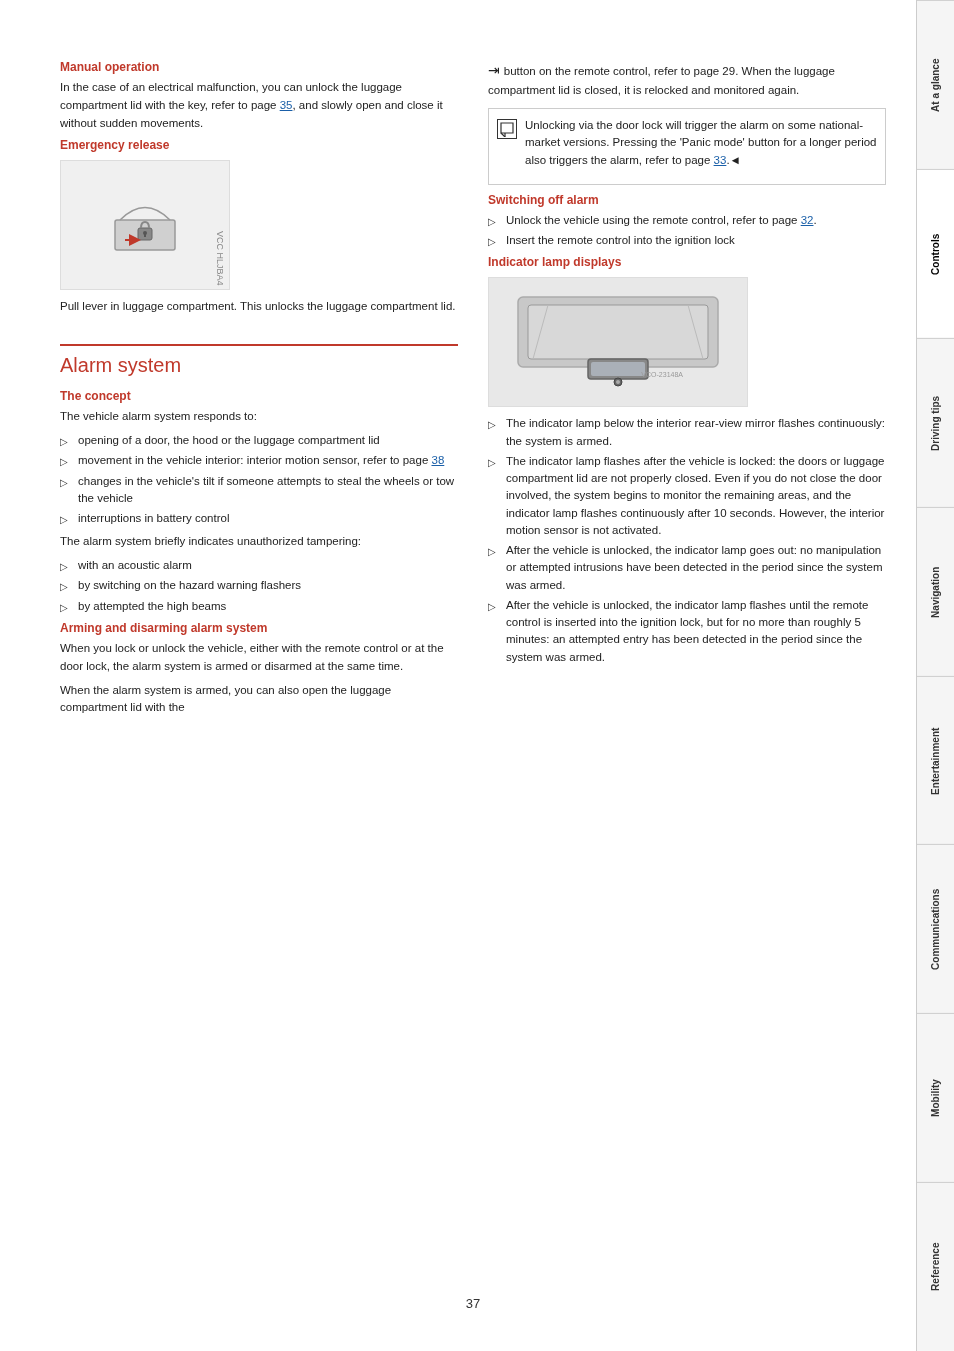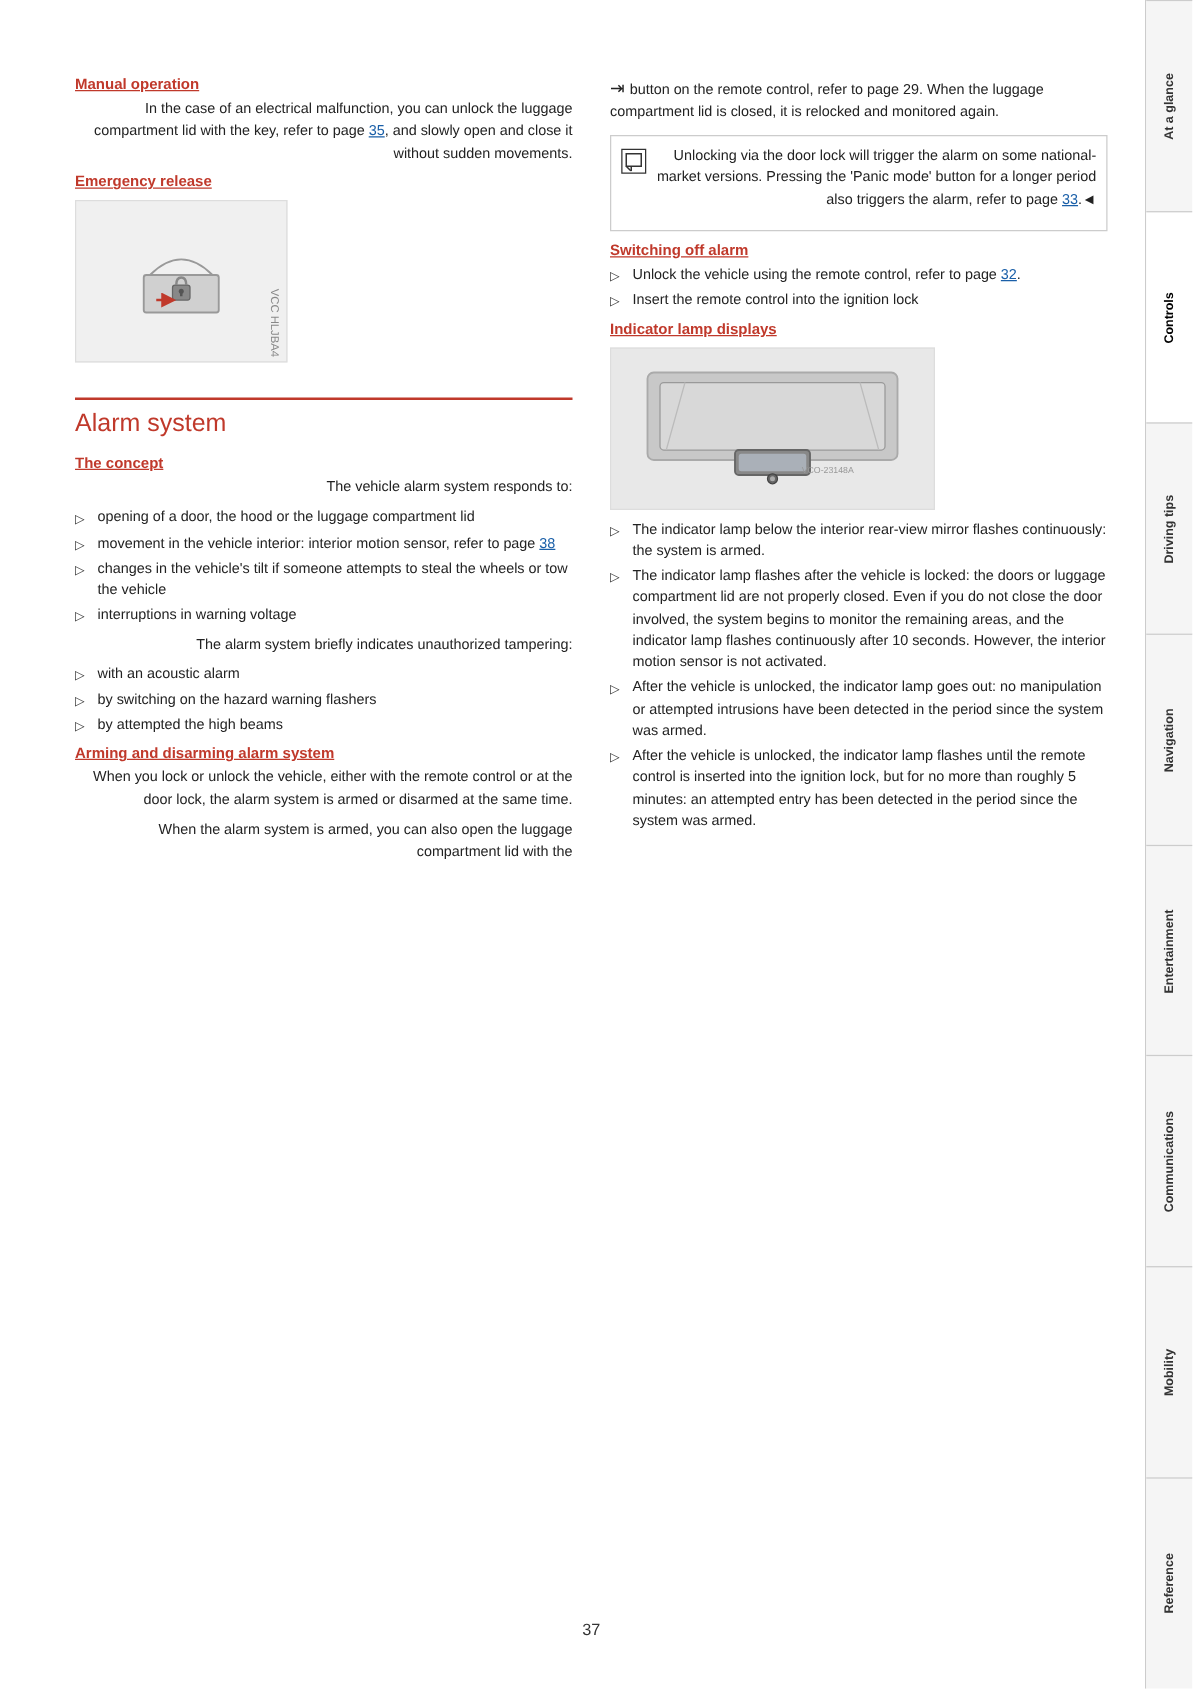--- a/index.html
+++ b/index.html
@@ -71,33 +71,31 @@
     .right-col {
       flex: 1;
     }
 
     .section-title {
       color: #c0392b;
       font-weight: bold;
       font-size: 12px;
       margin-bottom: 5px;
       margin-top: 14px;
-      text-decoration: underline;
     }
 
     .section-title:first-child {
       margin-top: 0;
     }
 
     .body-text {
       font-size: 11.5px;
       line-height: 1.55;
       color: #222;
       margin-bottom: 6px;
-      text-align: right;
     }
 
     .link-text {
       color: #1a5fa8;
       text-decoration: underline;
       cursor: pointer;
     }
 
     .alarm-system-title {
       font-size: 20px;
@@ -250,20 +248,21 @@
 
               <path d="M20 50 L30 50" stroke="#c0392b" stroke-width="2" marker-end="url(#arr)"></path>
               <defs>
                 <marker id="arr" markerWidth="6" markerHeight="6" refX="3" refY="3" orient="auto">
                   <path d="M0,0 L0,6 L6,3 z" fill="#c0392b"></path>
                 </marker>
               </defs>
             </svg>
             <span class="image-caption-small">VCC HLJBA4</span>
           </div>
+          <p class="body-text">Pull lever in luggage compartment. This unlocks the luggage compartment lid.</p>
         </div>
 
         <div class="alarm-system-title">Alarm system</div>
 
         <div>
           <div class="section-title">The concept</div>
           <p class="body-text">The vehicle alarm system responds to:</p>
           <ul class="bullet-list">
             <li>
               <span class="bullet-arrow">▷</span>
@@ -272,21 +271,21 @@
             <li>
               <span class="bullet-arrow">▷</span>
               <span>movement in the vehicle interior: interior motion sensor, refer to page <span class="link-text">38</span></span>
             </li>
             <li>
               <span class="bullet-arrow">▷</span>
               <span>changes in the vehicle's tilt if someone attempts to steal the wheels or tow the vehicle</span>
             </li>
             <li>
               <span class="bullet-arrow">▷</span>
-              <span>interruptions in warning voltage</span>
+              <span>interruptions in battery control</span>
             </li>
           </ul>
           <p class="body-text">The alarm system briefly indicates unauthorized tampering:</p>
           <ul class="bullet-list">
             <li>
               <span class="bullet-arrow">▷</span>
               <span>with an acoustic alarm</span>
             </li>
             <li>
               <span class="bullet-arrow">▷</span>

